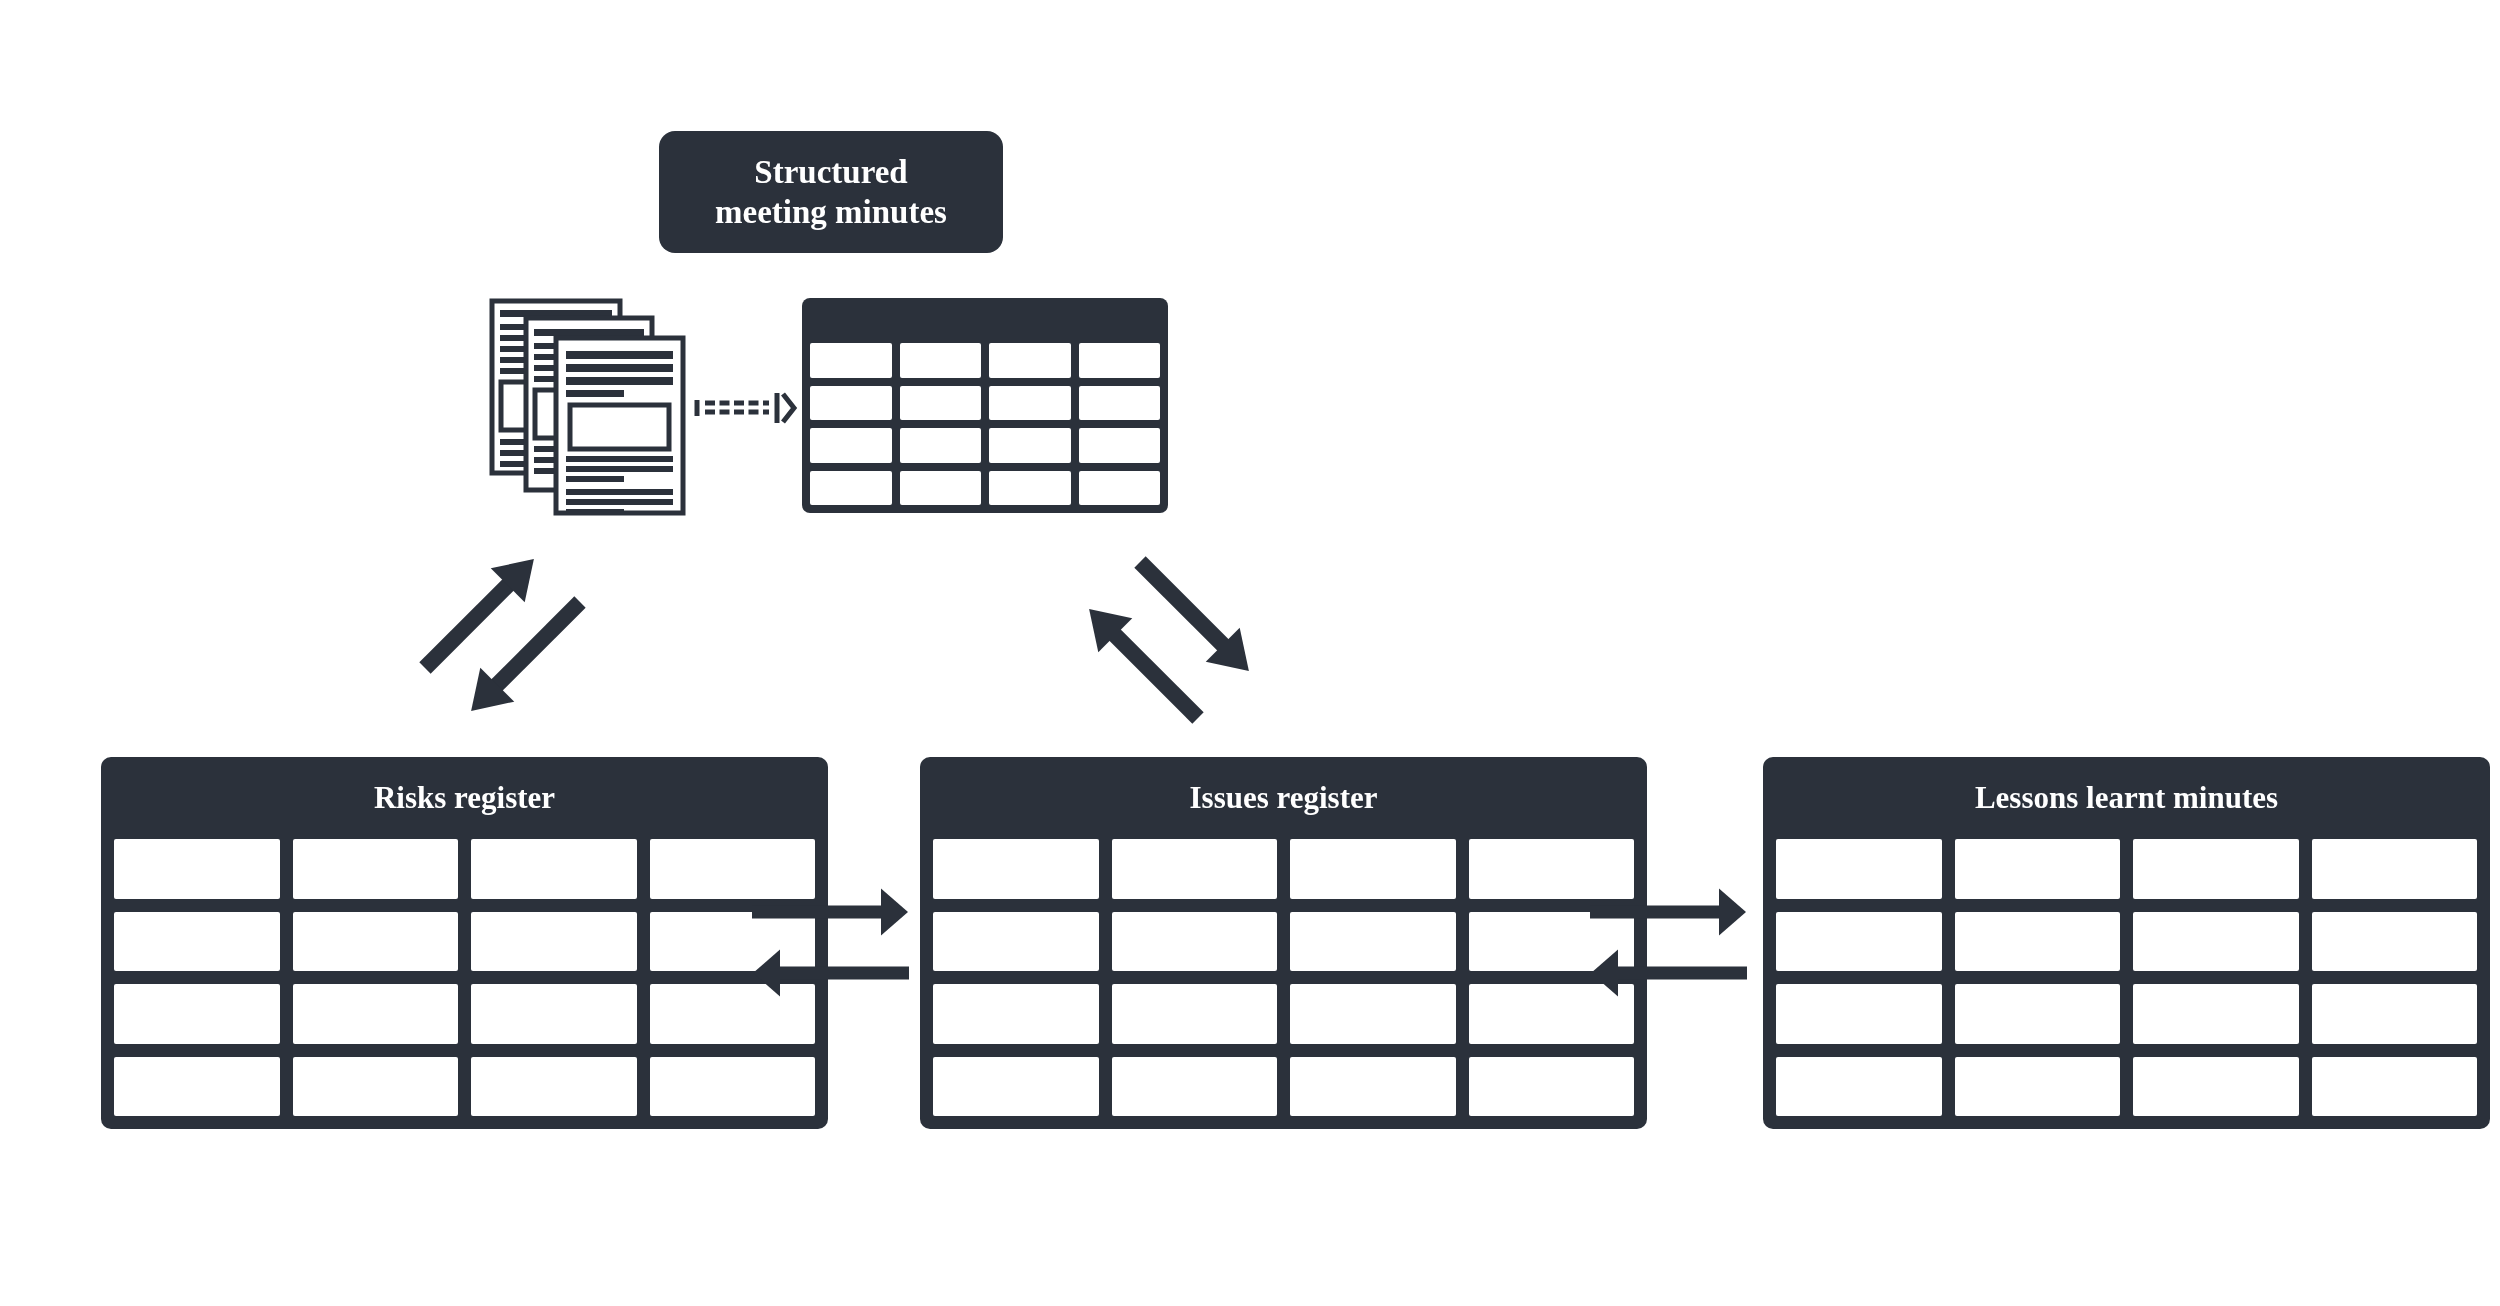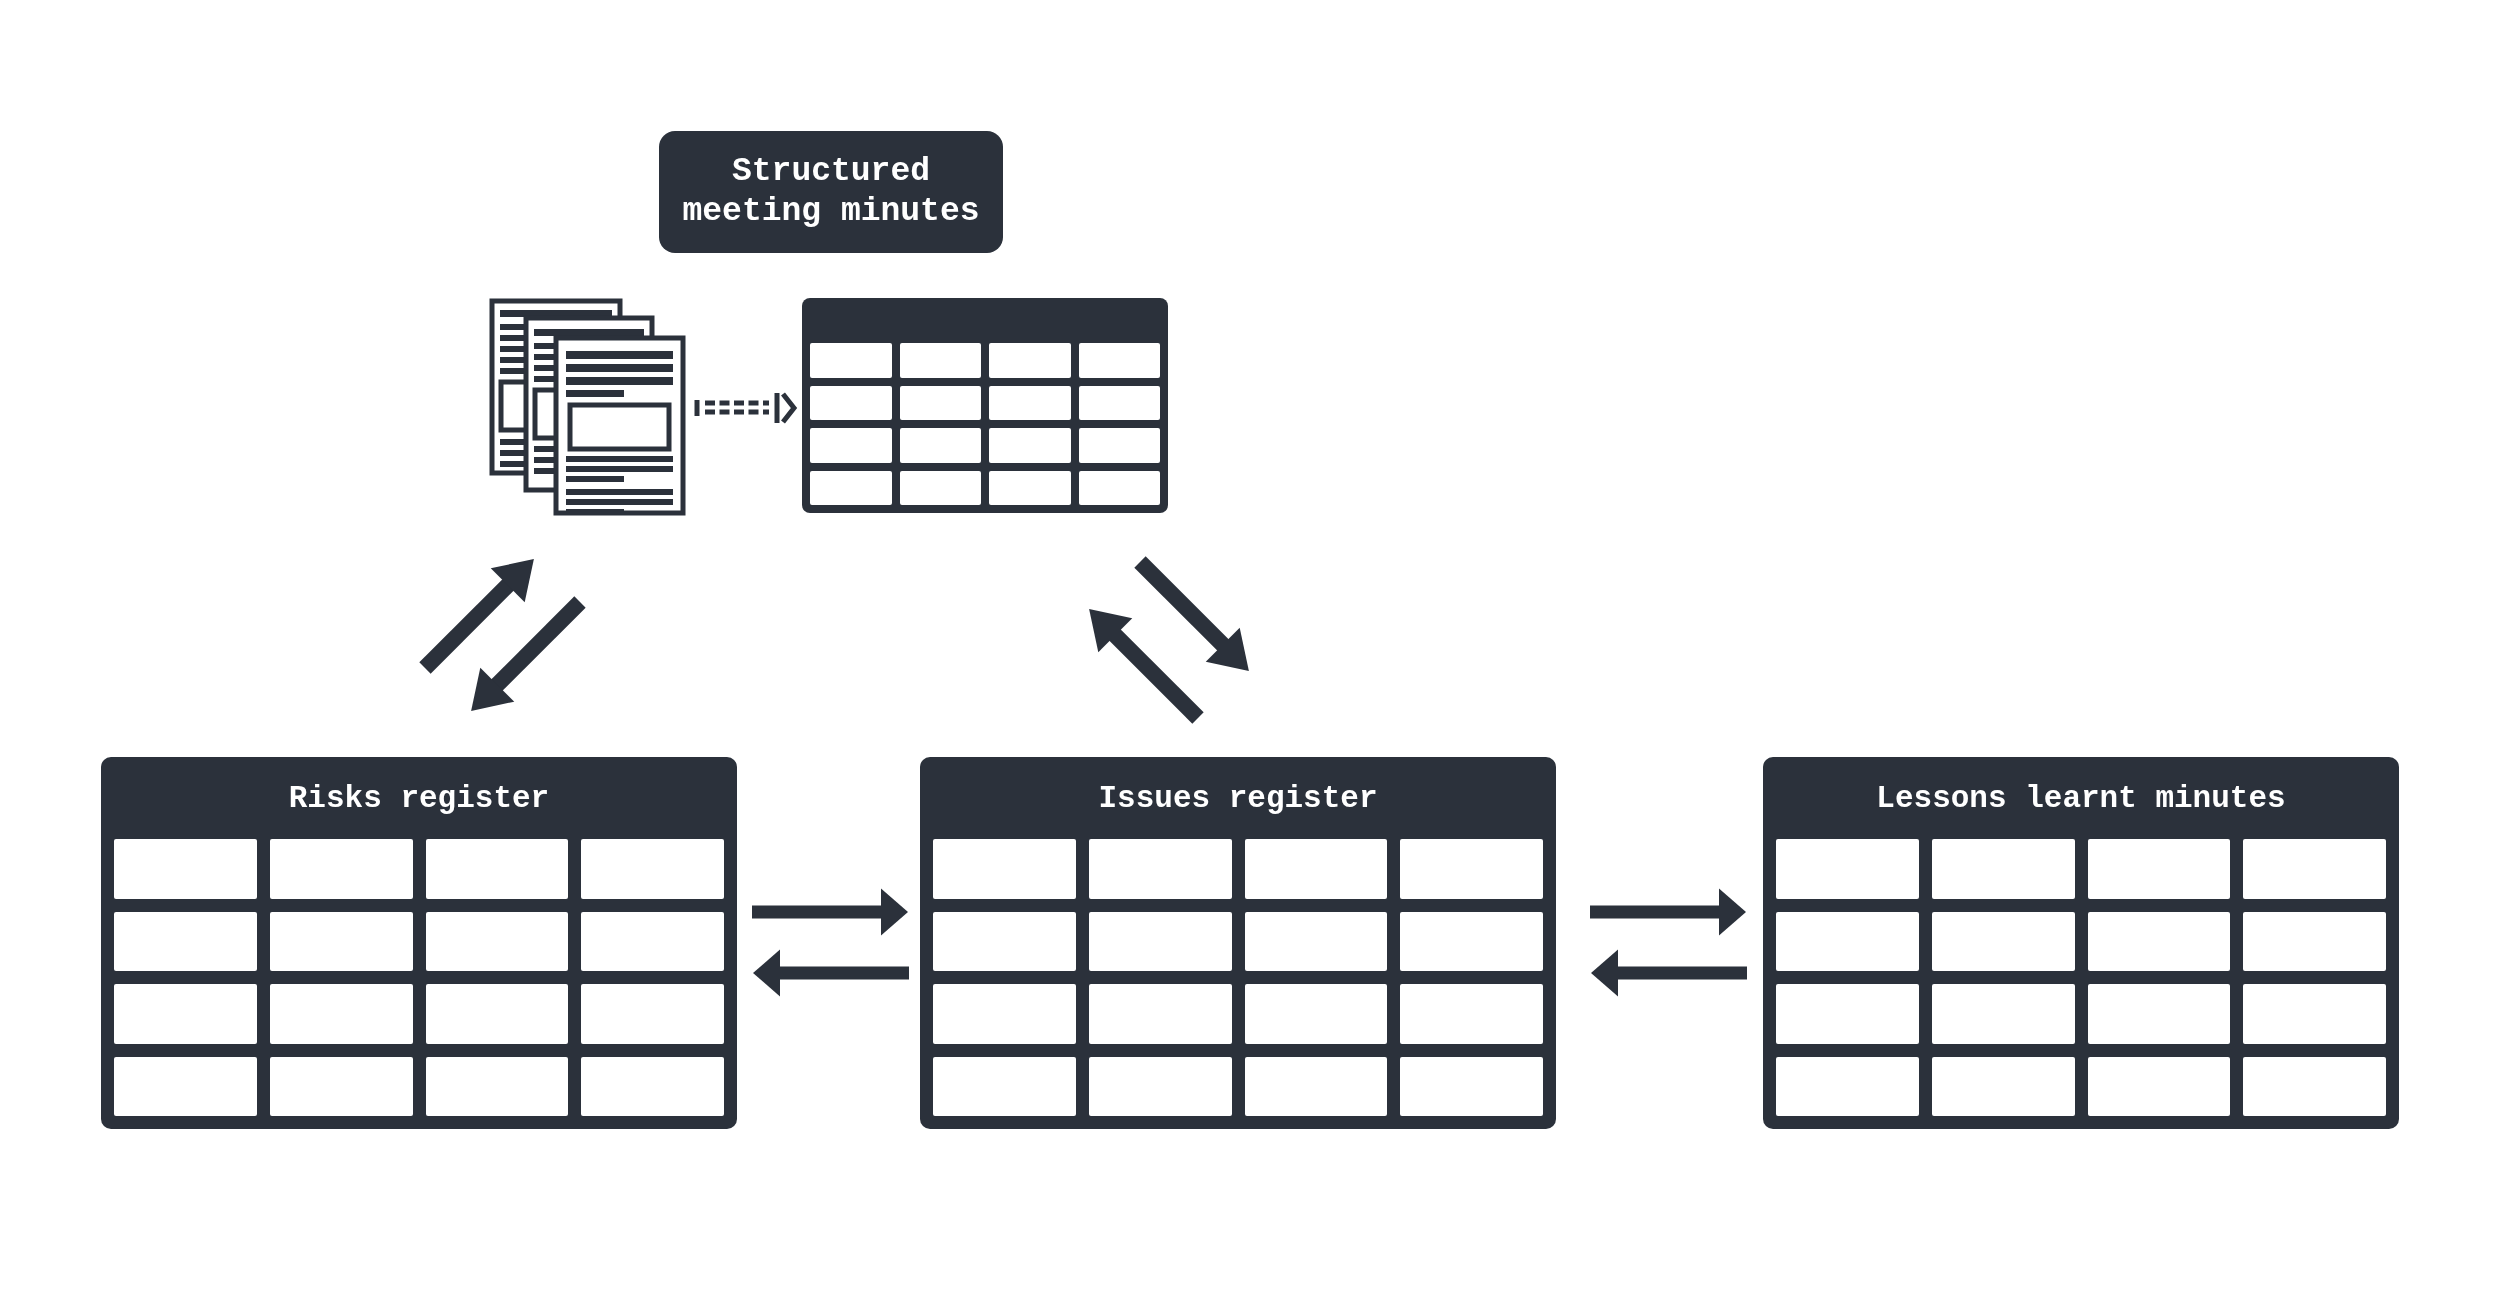--- a/index.html
+++ b/index.html
@@ -4,21 +4,21 @@
 <style>
   :root{
     --ink:#2b313b;
     --cell:#ffffff;
     --bg:#ffffff;
     --label:#ffffff;
   }
   html,body{margin:0;padding:0;background:var(--bg);}
   .canvas{
     position:relative;width:2500px;height:1306px;background:var(--bg);
-    font-family:Liberation Mono, monospace;overflow:hidden;
+    font-family:Liberation Serif, serif;overflow:hidden;
   }
   
   .badge{
     position:absolute;left:659px;top:131px;width:344px;height:122px;
     background:var(--ink);border-radius:16px;
     display:flex;flex-direction:column;align-items:center;justify-content:center;
     color:var(--label);font-size:33px;font-weight:bold;line-height:40px;
     text-align:center;
   }
   
@@ -32,21 +32,21 @@
   }
   .darktable .tgrid{
     flex:1;display:grid;grid-template-columns:repeat(4,1fr);grid-auto-rows:1fr;
   }
   .tgrid .cell{background:var(--cell);border-radius:2px;}
   
   .mini{left:802px;top:298px;width:366px;height:215px;border-radius:8px;}
   .mini .thead{height:45px;}
   .mini .tgrid{gap:8px;padding:0 8px 8px;}
   
-  .register{top:757px;width:636px;height:372px;border-radius:10px;}
+  .register{top:757px;width:727px;height:372px;border-radius:10px;}
   .register .thead{height:82px;font-size:31px;}
   .register .tgrid{gap:13px;padding:0 13px 13px;}
   #reg-risks{left:101px;}
   #reg-issues{left:920px;}
   #reg-lessons{left:1763px;}
   
   svg{position:absolute;overflow:visible;}
   .ink-fill{fill:var(--ink);}
   .page{fill:var(--cell);stroke:var(--ink);stroke-width:5;}
   .pline{fill:var(--ink);}

